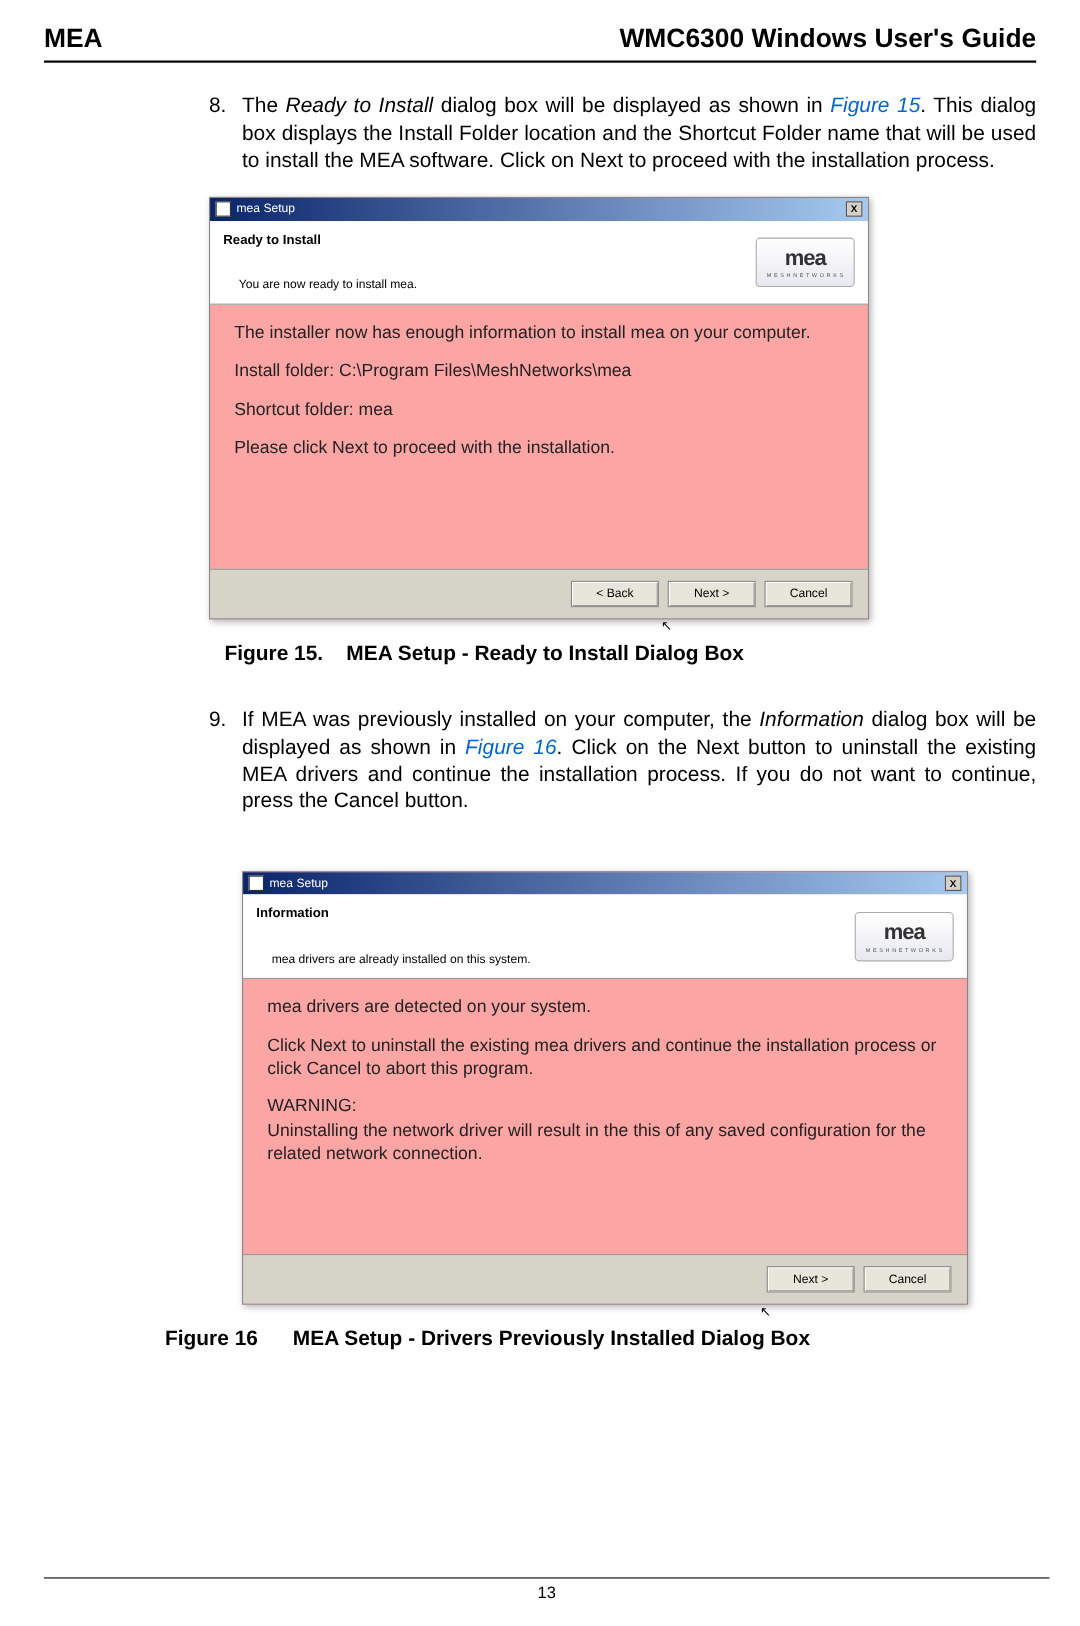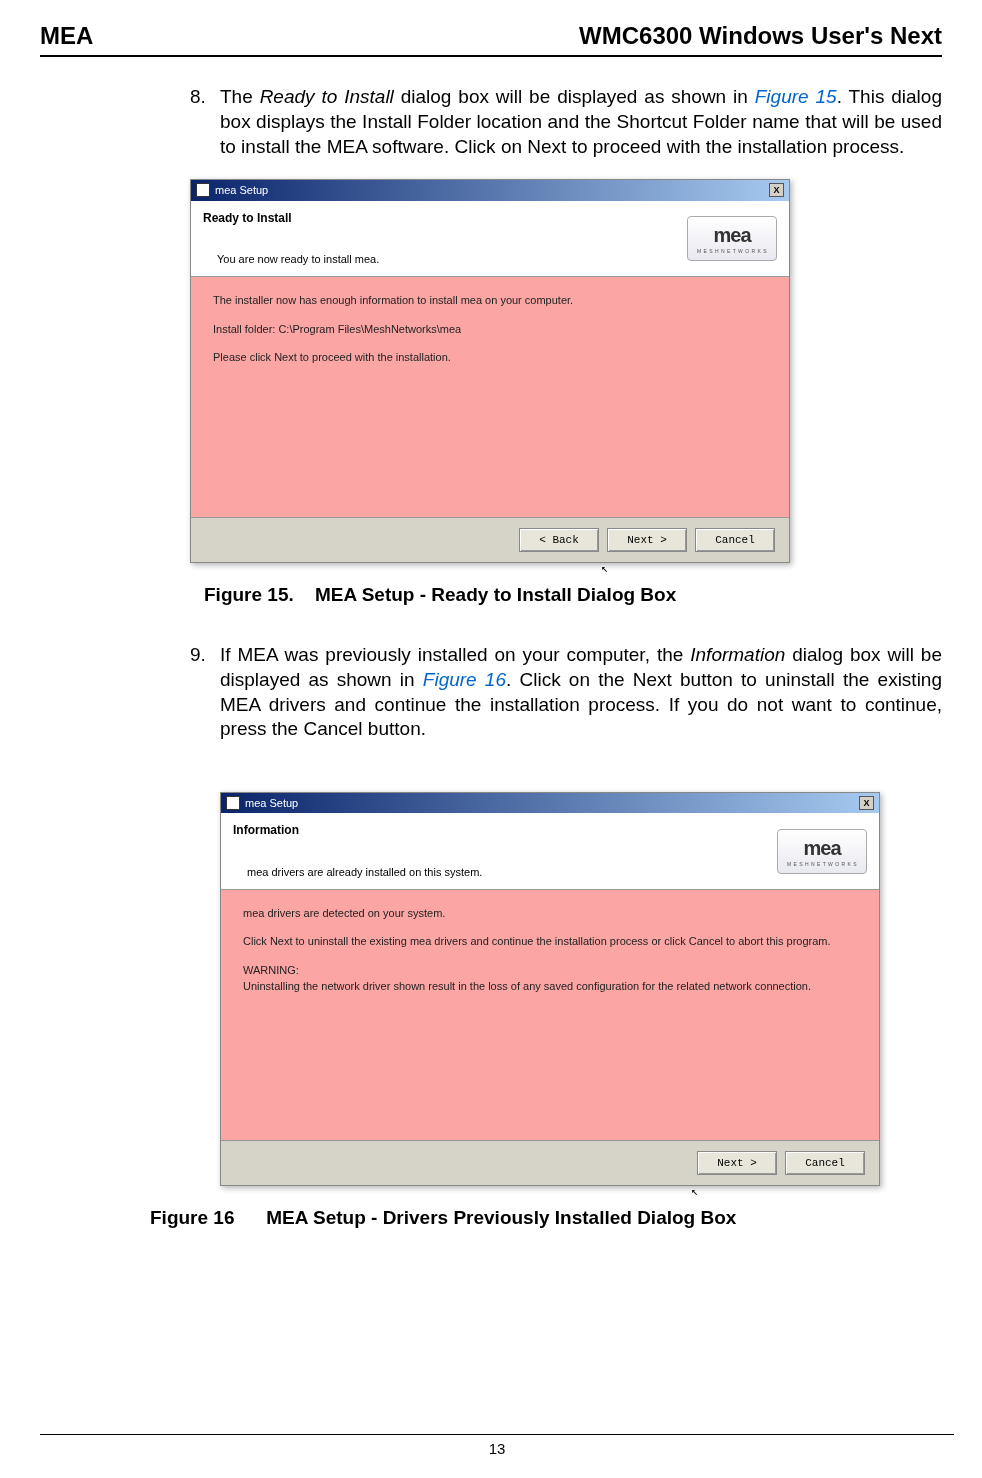--- a/index.html
+++ b/index.html
@@ -97,33 +97,32 @@
       color: #555;
     }
     .logo-main {
       font-size: 20px;
       font-weight: bold;
       color: #333;
       letter-spacing: -1px;
     }
     .dialog-body {
       padding: 16px 22px 40px 22px;
-      font-size: 11px;
+      font-size: 16px;
       color: #222;
       min-height: 240px;
     }
     .dialog-body p { margin-bottom: 14px; }
     .dialog-footer {
       background: #d6d3c8;
       border-top: 1px solid #999;
       padding: 10px 14px;
       display: flex;
       justify-content: flex-end;
       gap: 8px;
-      font-family: Liberation Mono, monospace;
     }
     .win-btn {
       font-size: 11px;
       min-width: 80px;
       height: 24px;
       background: #e8e5da;
       border: 1px solid #888;
       box-shadow: inset 1px 1px 0 #fff, inset -1px -1px 0 #999;
       cursor: default;
       text-align: center;
@@ -162,21 +161,21 @@
       right: 28px;
     }
     .dialog2 { width: 660px; margin-left: 30px; }
     .dialog2 .dialog-body { min-height: 250px; }
   </style>
 </head>
 <body>
 
 <div class="header">
   <span>MEA</span>
-  <span>WMC6300 Windows User's Next</span>
+  <span>WMC6300 Windows User's Guide</span>
 </div>
 
 <div class="content">
 
   <div class="numbered-item">
     <div class="num">8.</div>
     <div class="item-text">
       <span>The </span><span class="italic">Ready to Install</span><span> dialog box will be displayed as shown in </span><span class="figref">Figure 15</span><span>. This dialog box displays the Install Folder location and the Shortcut Folder name that will be used to install the MEA software.  Click on </span><span class="bold">Next</span><span> to proceed with the installation process.</span>
     </div>
   </div>
@@ -196,20 +195,21 @@
           <div class="dh-sub">You are now ready to install mea.</div>
         </div>
         <div class="logo">
           <div class="logo-main">mea</div>
           <div style="font-size:5px;letter-spacing:0.5px">M E S H N E T W O R K S</div>
         </div>
       </div>
       <div class="dialog-body">
         <p>The installer now has enough information to install mea on your computer.</p>
         <p>Install folder: C:\Program Files\MeshNetworks\mea</p>
+        <p>Shortcut folder: mea</p>
         <p>Please click Next to proceed with the installation.</p>
       </div>
       <div class="dialog-footer">
         <div class="win-btn">&lt; Back</div>
         <div class="btn-container">
           <div class="win-btn">Next &gt;</div>
           <span class="cursor">↖</span>
         </div>
         <div class="win-btn">Cancel</div>
       </div>
@@ -243,21 +243,21 @@
         </div>
         <div class="logo">
           <div class="logo-main">mea</div>
           <div style="font-size:5px;letter-spacing:0.5px">M E S H N E T W O R K S</div>
         </div>
       </div>
       <div class="dialog-body">
         <p>mea drivers are detected on your system.</p>
         <p>Click Next to uninstall the existing mea drivers and continue the installation process or click Cancel to abort this program.</p>
         <p style="margin-bottom:2px">WARNING:</p>
-        <p>Uninstalling the network driver shown result in the loss of any saved configuration for the related network connection.</p>
+        <p>Uninstalling the network driver will result in the this of any saved configuration for the related network connection.</p>
       </div>
       <div class="dialog-footer">
         <div class="btn-container">
           <div class="win-btn">Next &gt;</div>
           <span class="cursor">↖</span>
         </div>
         <div class="win-btn">Cancel</div>
       </div>
     </div>
   </div>

